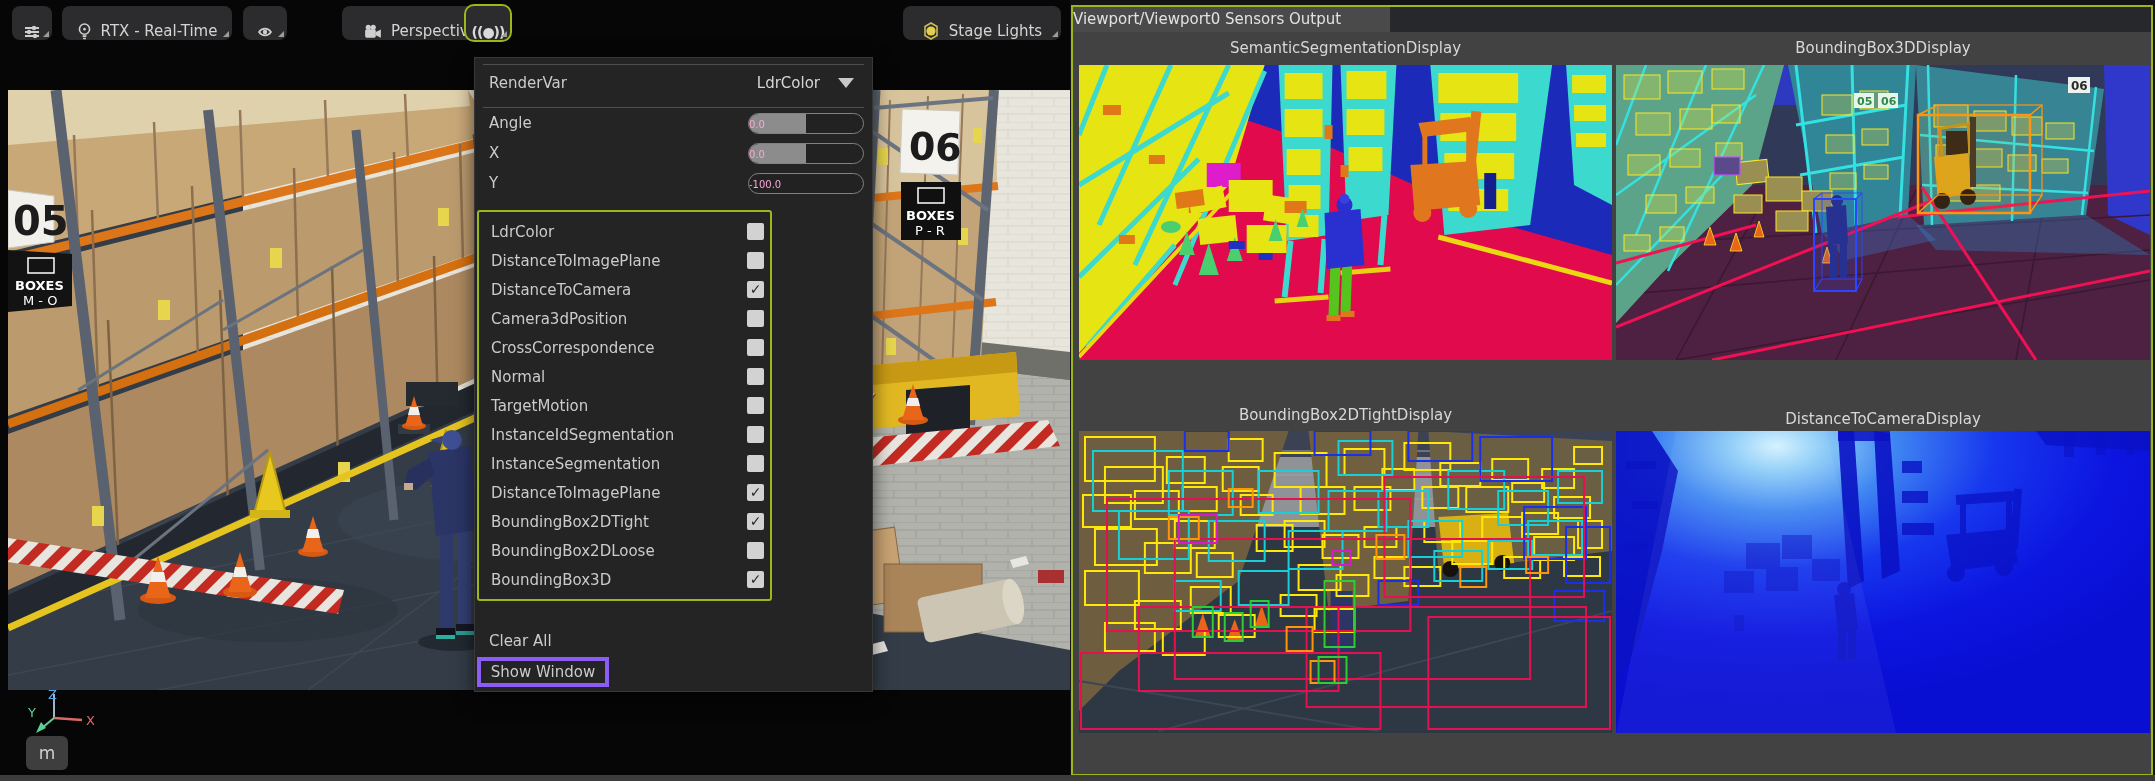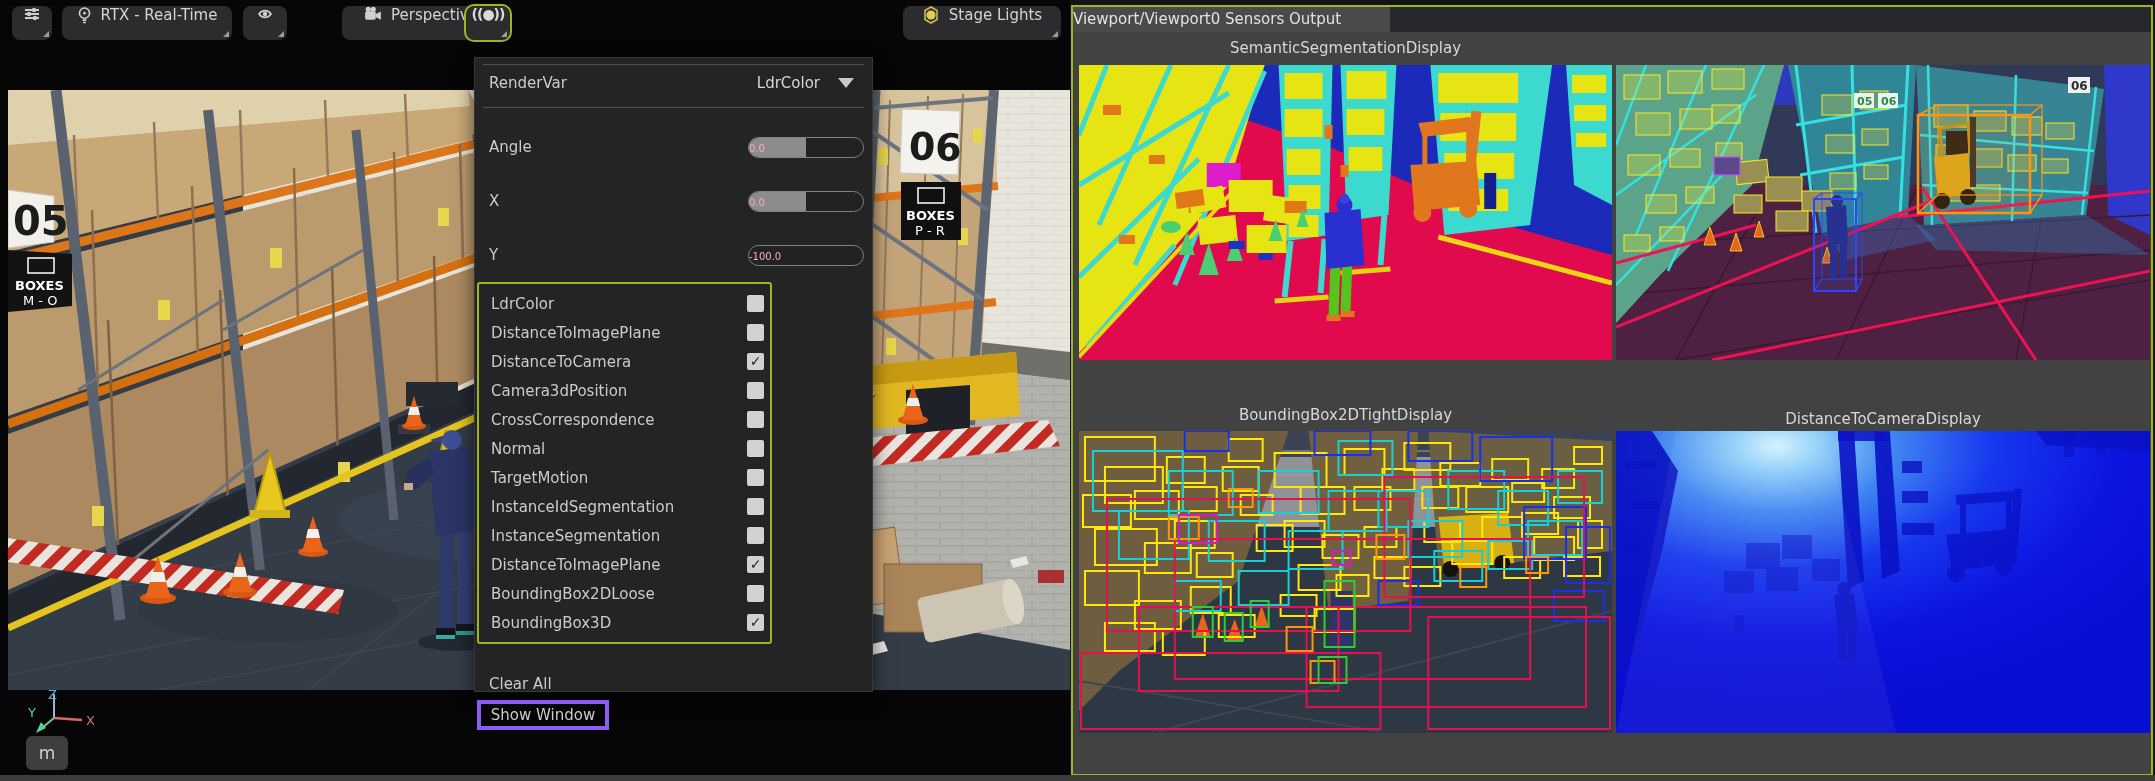--- a/index.html
+++ b/index.html
@@ -8,21 +8,21 @@
 
   
   .left-pane { position:absolute; left:0; top:0; width:1070px; height:781px; background:#060606; }
   .scene-wrap { position:absolute; left:8px; top:90px; width:1062px; height:600px; }
   .scene-wrap svg { display:block; }
   .window-footer { position:absolute; left:0; top:775px; width:2155px; height:6px; background:#3c3c3c; z-index:40; }
 
   
   .toolbar { position:absolute; left:0; top:0; width:1070px; height:56px; z-index:30; }
   .tb-btn { position:absolute; top:6px; height:34px; background:#2c2c2f; border-radius:8px;
-            display:flex; align-items:flex-start; justify-content:center; gap:9px;
+            display:flex; align-items:flex-end; justify-content:center; gap:9px;
             color:#d4d4d4; font-size:15px; cursor:default; }
   .tb-btn::after { content:""; position:absolute; right:3px; bottom:3px; width:0; height:0;
             border-style:solid; border-width:0 0 6px 6px; border-color:transparent transparent #9c9c9c transparent; }
   .tb-btn.green-outline { outline:2px solid #9cb71b; }
   .sensor-glyph { font-size:14px; letter-spacing:-1px; font-weight:bold; color:#dadada; }
 
   
   .gizmo { position:absolute; left:24px; top:688px; z-index:25; }
   .unit-btn { position:absolute; left:26px; top:736px; width:42px; height:34px; background:#3e3e3e;
               border-radius:6px; color:#cfcfcf; font-size:17px; display:flex; align-items:center;
@@ -30,21 +30,21 @@
 
   
   .sensor-menu { position:absolute; left:474px; top:57px; width:399px; height:635px; background:#242424;
                  border:1px solid #383838; box-shadow:0 6px 18px rgba(0,0,0,.6); z-index:35;
                  color:#cbcbcb; font-size:15px; }
   .menu-hr { border:none; border-top:1px solid #4f4f4f; margin:6px 8px 0 8px; }
   .rv-row { display:flex; align-items:center; height:36px; padding:0 18px 0 14px;justify-content:flex-end; }
   .rv-value { margin-left:auto; color:#d6d6d6; }
   .caret-down { margin-left:18px; width:0; height:0; border-left:8px solid transparent;
                 border-right:8px solid transparent; border-top:10px solid #c8c8c8; }
-  .slider-row { display:flex; align-items:center; height:30px; padding:0 8px 0 14px;margin-top:24px; }
+  .slider-row { display:flex; align-items:center; height:30px; padding:0 8px 0 14px; }
   .s-label { flex:1; }
   .s-pill { position:relative; width:116px; height:21px; border:1px solid #818181; border-radius:11px;
             background:#222; overflow:hidden; }
   .s-fill { position:absolute; left:0; top:0; bottom:0; background:#8c8c8c; }
   .s-val  { position:relative; text-align:left; font-size:10px; color:#f9a8d4; line-height:19px; }
   .options-box { margin:12px 0 0 2px; width:295px; border:2px solid #9cb71b; border-radius:3px; padding:5px 0; }
   .opt-row { display:flex; align-items:center; height:29px; padding:0 6px 0 12px; }
   .opt-label { flex:1; }
   .cb { width:17px; height:17px; background:#d2d2d2; border-radius:2px; position:relative; }
   .cb.checked::after { content:"✓"; position:absolute; left:0; top:-1px; width:17px; text-align:center;
@@ -373,40 +373,45 @@
     <div class="opt-row">
       <span class="opt-label">InstanceSegmentation</span>
       <span class="cb"></span>
     </div>
 
     <div class="opt-row">
       <span class="opt-label">DistanceToImagePlane</span>
       <span class="cb checked"></span>
     </div>
 
+    <div class="opt-row">
+      <span class="opt-label">BoundingBox2DTight</span>
+      <span class="cb checked"></span>
+    </div>
 
     <div class="opt-row">
       <span class="opt-label">BoundingBox2DLoose</span>
       <span class="cb"></span>
     </div>
 
     <div class="opt-row">
       <span class="opt-label">BoundingBox3D</span>
       <span class="cb checked"></span>
     </div>
   </div>
     <div class="clear-all">Clear All</div>
     <div class="show-window">Show Window</div>
   </div>
 
   <div class="sensors-panel">
     <div class="tab-bar">
       <div class="tab">Viewport/Viewport0 Sensors Output</div>
     </div>
     <div class="q-label" style="left:6px;top:25px;width:533px;">SemanticSegmentationDisplay</div>
+    <div class="q-label" style="left:543px;top:25px;width:534px;">BoundingBox3DDisplay</div>
 
     <div class="q-img" style="left:6px;top:58px;width:533px;height:295px;">
       <svg width="533" height="295" viewBox="0 0 534 295" preserveAspectRatio="none">
         <rect width="534" height="295" fill="#e10a4c"></rect>
         <polygon points="110,0 534,0 534,190 420,158 256,84 110,36" fill="#1b2ab8"></polygon>
 
         <polygon points="0,0 186,0 150,120 64,218 0,288" fill="#e6e412"></polygon>
         <path d="M28 0 L0 70 M92 0 L20 160 M150 0 L56 200 M186 6 L96 220 M0 120 L150 28 M0 212 L120 94 M8 282 L96 180" stroke="#3cd9cf" stroke-width="5"></path>
         <g fill="#e07818">
             <rect x="24" y="40" width="18" height="10"></rect>

